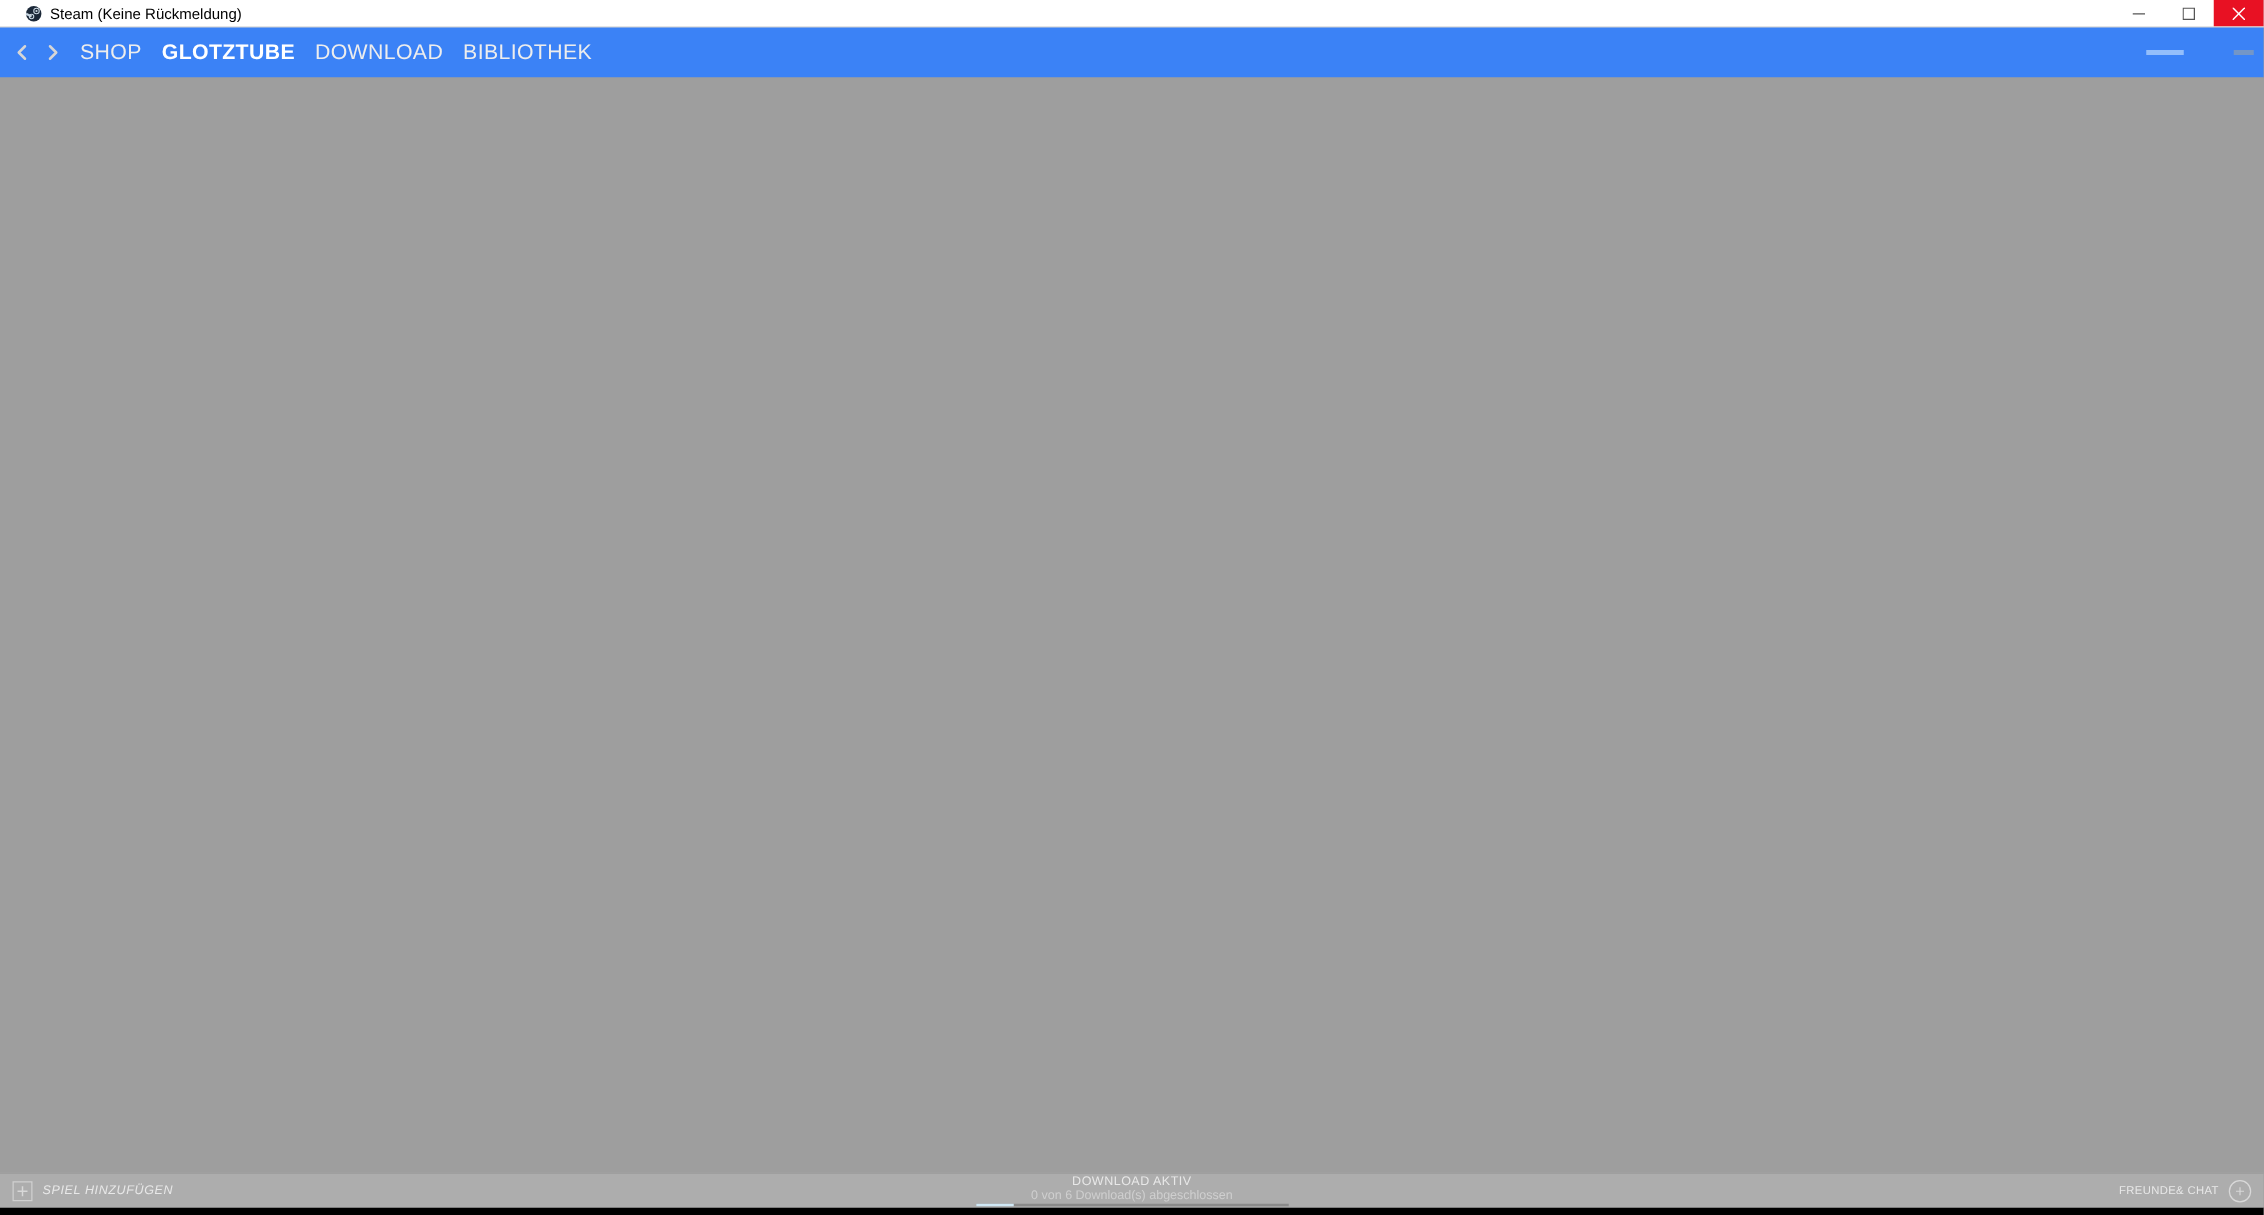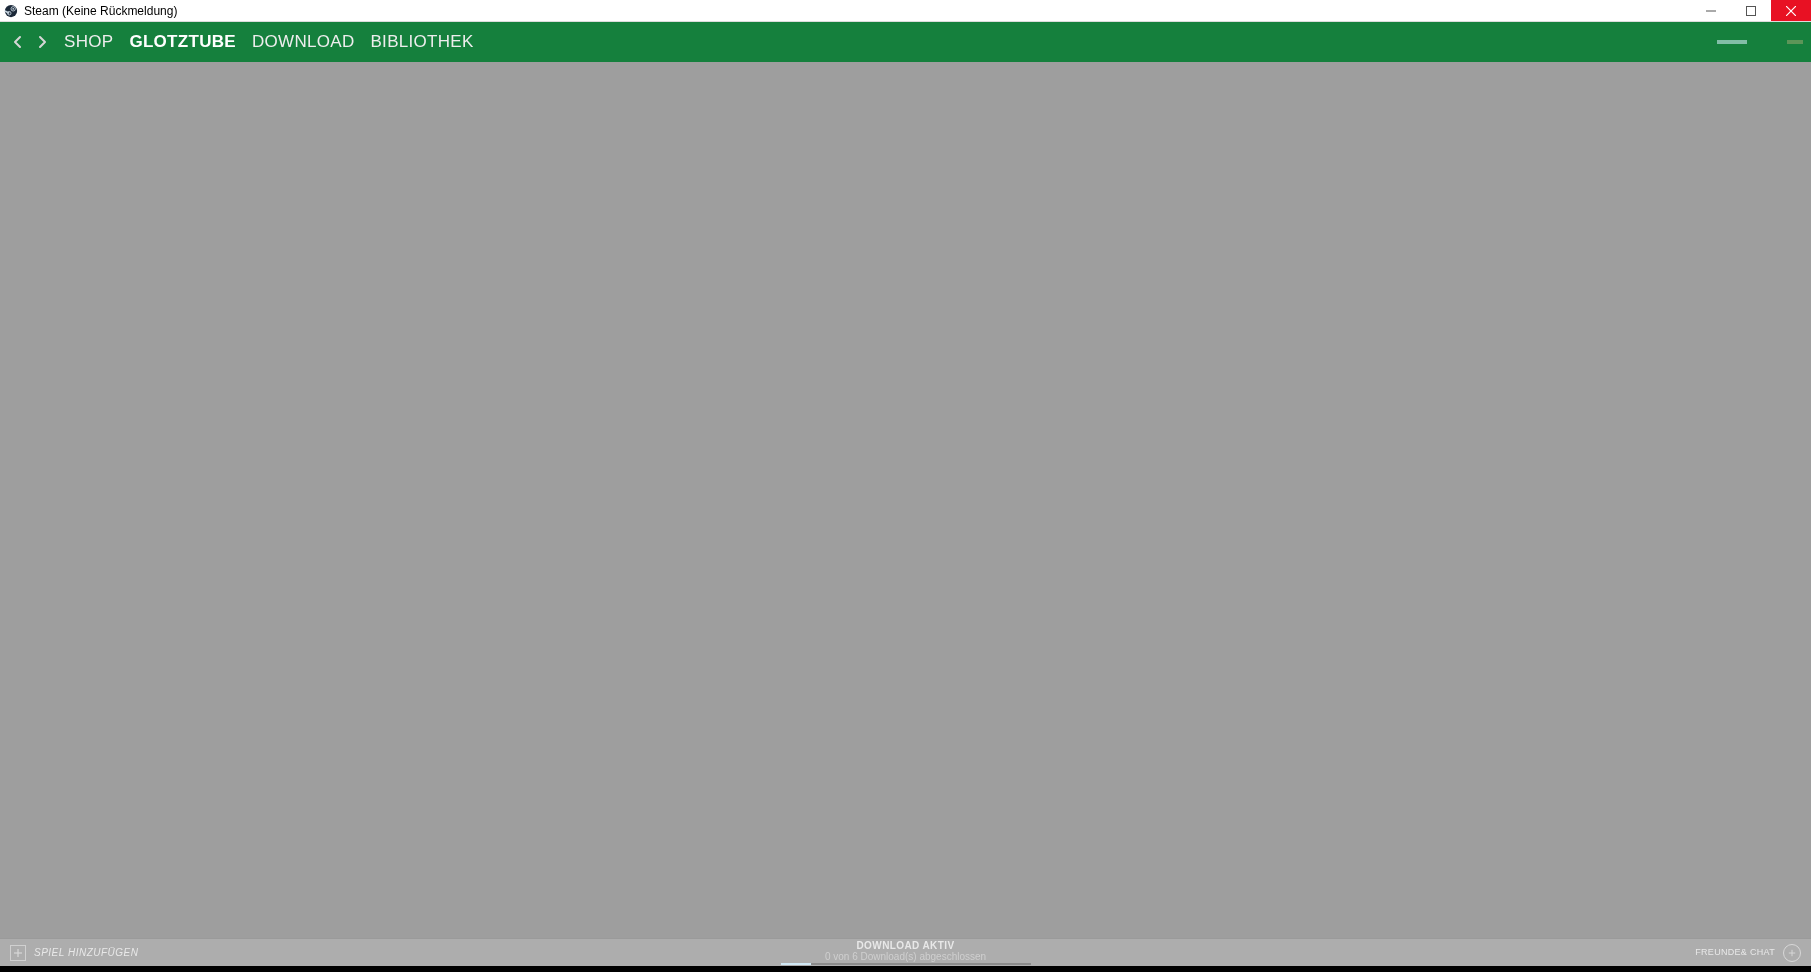--- a/index.html
+++ b/index.html
@@ -24,21 +24,21 @@
       background: #ffffff;
       display: flex;
       align-items: center;
       justify-content: space-between;
       border-bottom: 1px solid #dcdcdc;
     }
     .titlebar-left {
       display: flex;
       align-items: center;
       gap: 6px;
-      padding-left: 4px;
+      padding-left: 20px;
       text-align: right;
     }
     .steam-logo {
       width: 14px;
       height: 14px;
       display: flex;
       align-items: center;
       justify-content: center;
     }
     .title-text {
@@ -63,21 +63,21 @@
       width: 40px;
     }
     .win-btn svg {
       width: 10px;
       height: 10px;
       stroke: currentColor;
     }
     
     .navbar {
       height: 40px;
-      background: #15803d;
+      background: #3b82f6;
       display: flex;
       align-items: center;
       padding-left: 8px;
     }
     .nav-arrow {
       color: #d6d6d6;
       display: flex;
       align-items: center;
       justify-content: center;
       width: 20px;
@@ -163,21 +163,21 @@
       position: absolute;
       left: 50%;
       transform: translateX(-50%);
       display: flex;
       flex-direction: column;
       align-items: center;
       line-height: 1.1;
     }
     .bottom-center-top {
       font-size: 10px;
-      font-weight: 700;
+      font-weight: 400;
       color: #e8e8e8;
       letter-spacing: 0.4px;
     }
     .bottom-center-sub {
       font-size: 10px;
       color: #cfcfcf;
     }
     .progress-bar {
       width: 250px;
       height: 2px;

